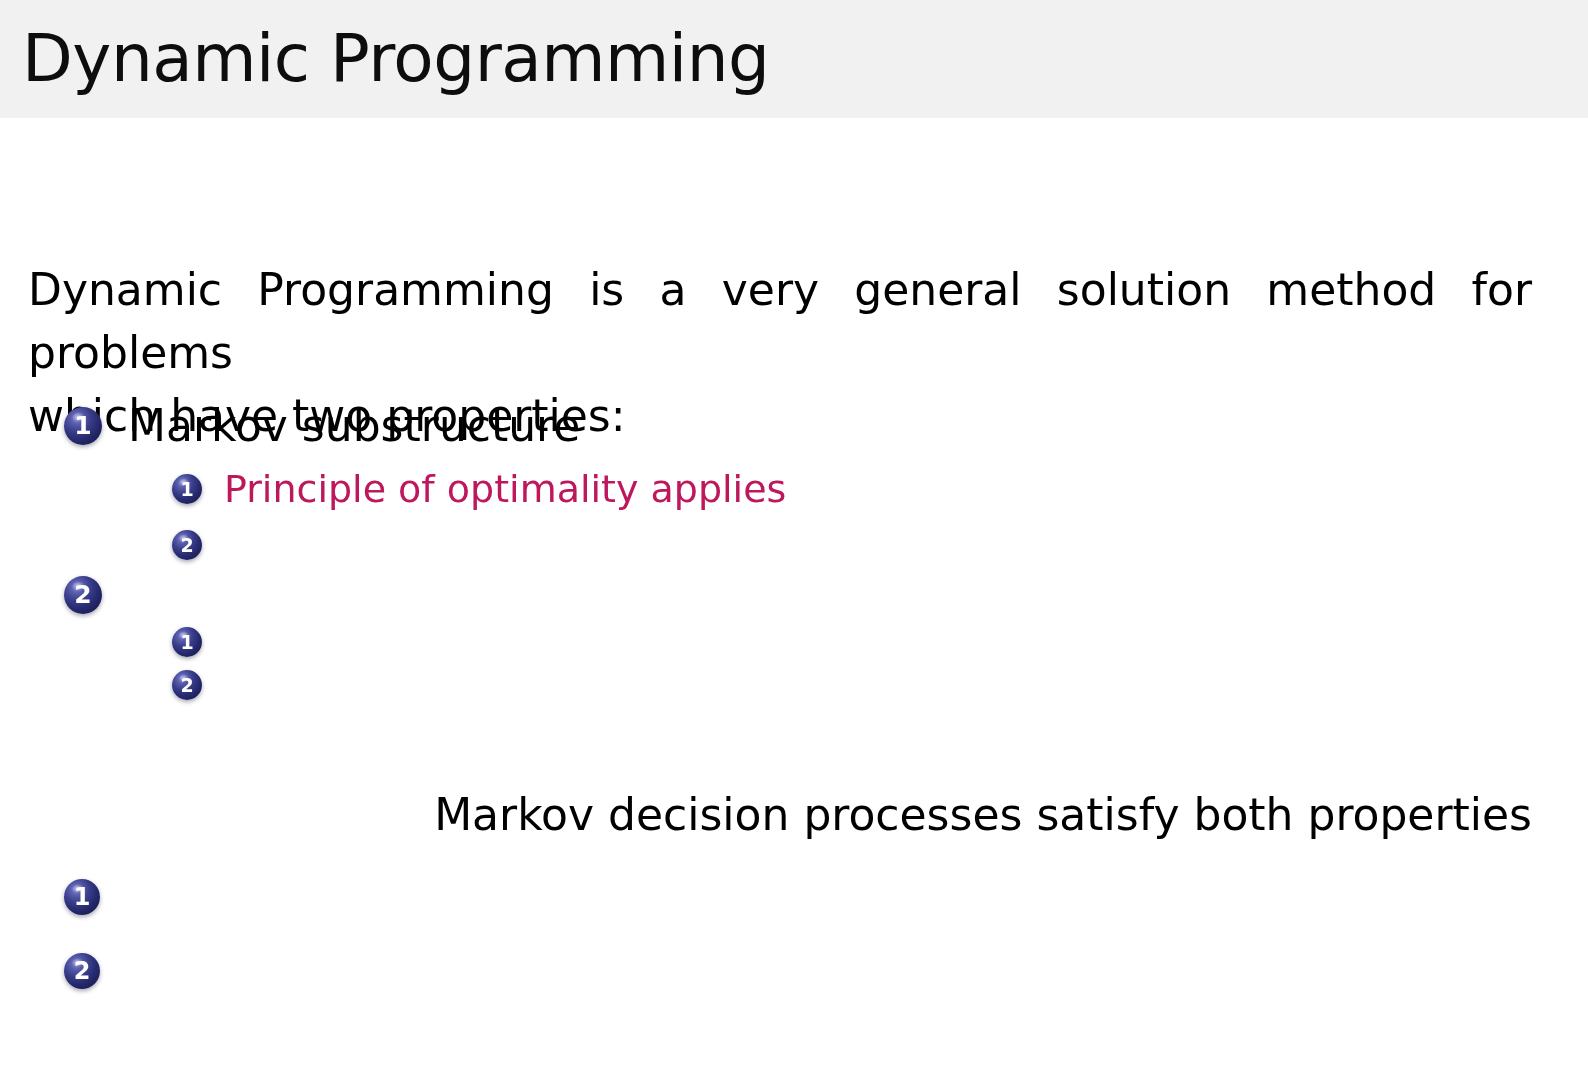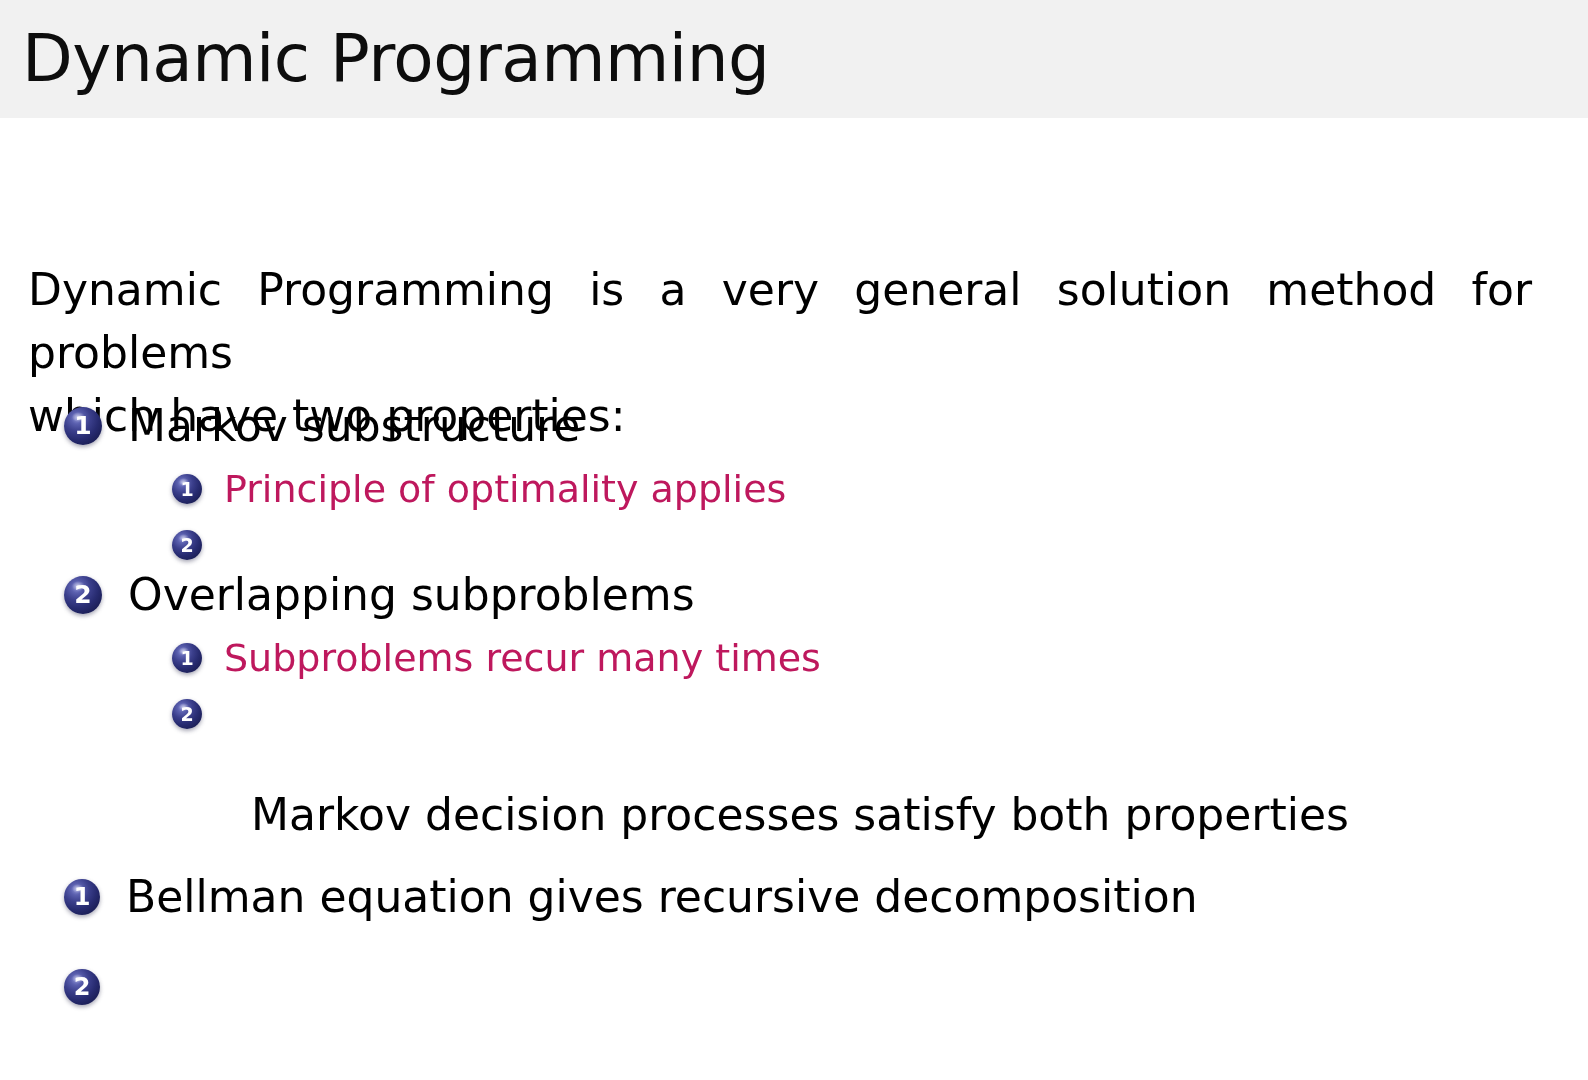--- a/index.html
+++ b/index.html
@@ -50,22 +50,21 @@
     position: absolute;
     left: 28px;
     width: 1504px;
     font-size: 44px;
     line-height: 63px;
     text-align: justify;
     text-justify: inter-word;
     color: #000000;
   }
   .para.no-justify {
-    text-align: center;
-    margin-left: 20px;
+    text-align: right;
   }
   .para .lastline {
     display: block;
     text-align: left;
   }
 
   
   .blist {
     position: absolute;
     margin: 0;
@@ -202,46 +201,43 @@
         <span class="sphere">
             <span class="num">2</span>
           </span>
       </li>
     </ul>
 
     <li class="bitem">
       <span class="sphere">
           <span class="num">2</span>
         </span>
-      <span class="btext">Overlapping subproblems</span>
     </li>
 
     <ul class="blist lvl2">
       <li class="bitem">
         <span class="sphere">
             <span class="num">1</span>
           </span>
-        <span class="btext">Subproblems recur many times</span>
       </li>
       <li class="bitem">
         <span class="sphere">
             <span class="num">2</span>
           </span>
       </li>
     </ul>
   </ul>
 
   <div class="para no-justify" style="top: 665px;">Markov decision processes satisfy both properties</div>
 
   <ul class="blist lvl1 spaced" style="top: 745px; left: 0; width: 1588px;">
     <li class="bitem">
       <span class="sphere">
           <span class="num">1</span>
         </span>
-      <span class="btext">Bellman equation gives recursive decomposition</span>
     </li>
     <li class="bitem">
       <span class="sphere">
           <span class="num">2</span>
         </span>
     </li>
   </ul>
 
 </div>
 

